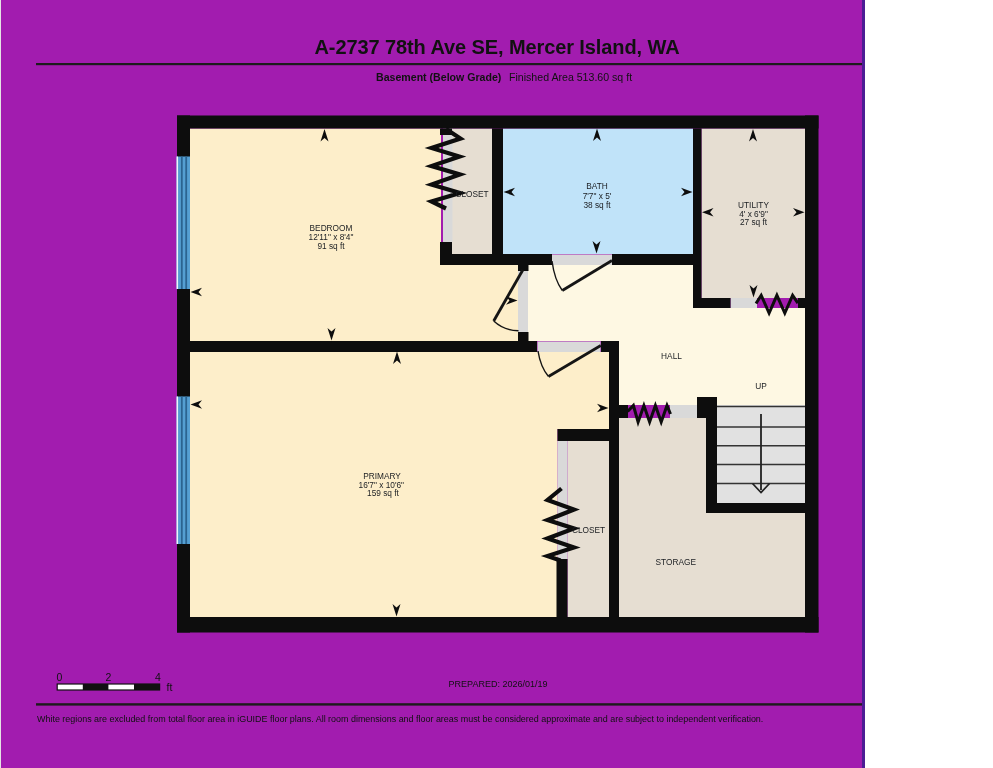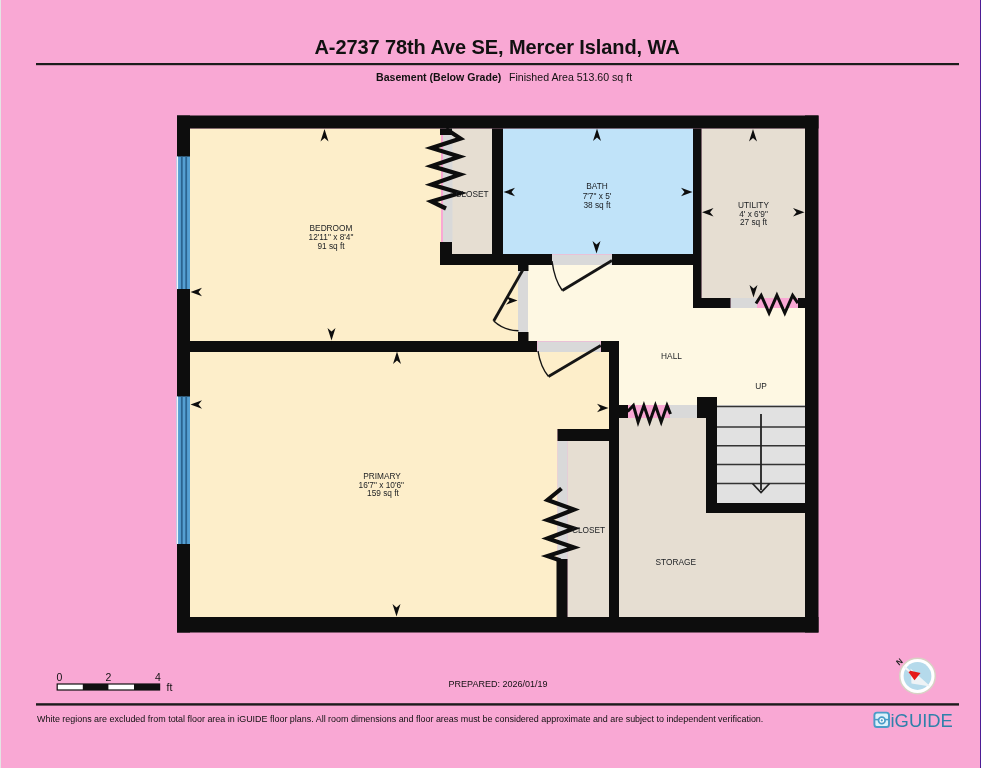--- a/index.html
+++ b/index.html
@@ -1,17 +1,17 @@
 <!DOCTYPE html>
 <html><head>
 <meta charset="utf-8">
 <style>
   html,body{margin:0;padding:0;background:#ffffff;}
-  #page{position:relative;width:981px;height:768px;background:#f9a8d4;overflow:hidden;
-        border-left:1px solid #e4e4e4;border-right:1px solid #4c1d95;box-sizing:border-box;}
+  #page{position:relative;width:865px;height:768px;background:#a21caf;overflow:hidden;
+        border-left:1px solid #e4e4e4;border-right:3px solid #4c1d95;box-sizing:border-box;}
   svg{position:absolute;left:0;top:0;}
   text{font-family:"Liberation Sans",sans-serif;}
 </style>
 </head>
 <body>
 <div id="page">
 <svg width="993" height="768" viewBox="0 0 993 768">
 
   <text x="496" y="53.5" font-size="20" letter-spacing="-0.1" font-weight="700" fill="#111111" text-anchor="middle">A-2737 78th Ave SE, Mercer Island, WA</text>
 

